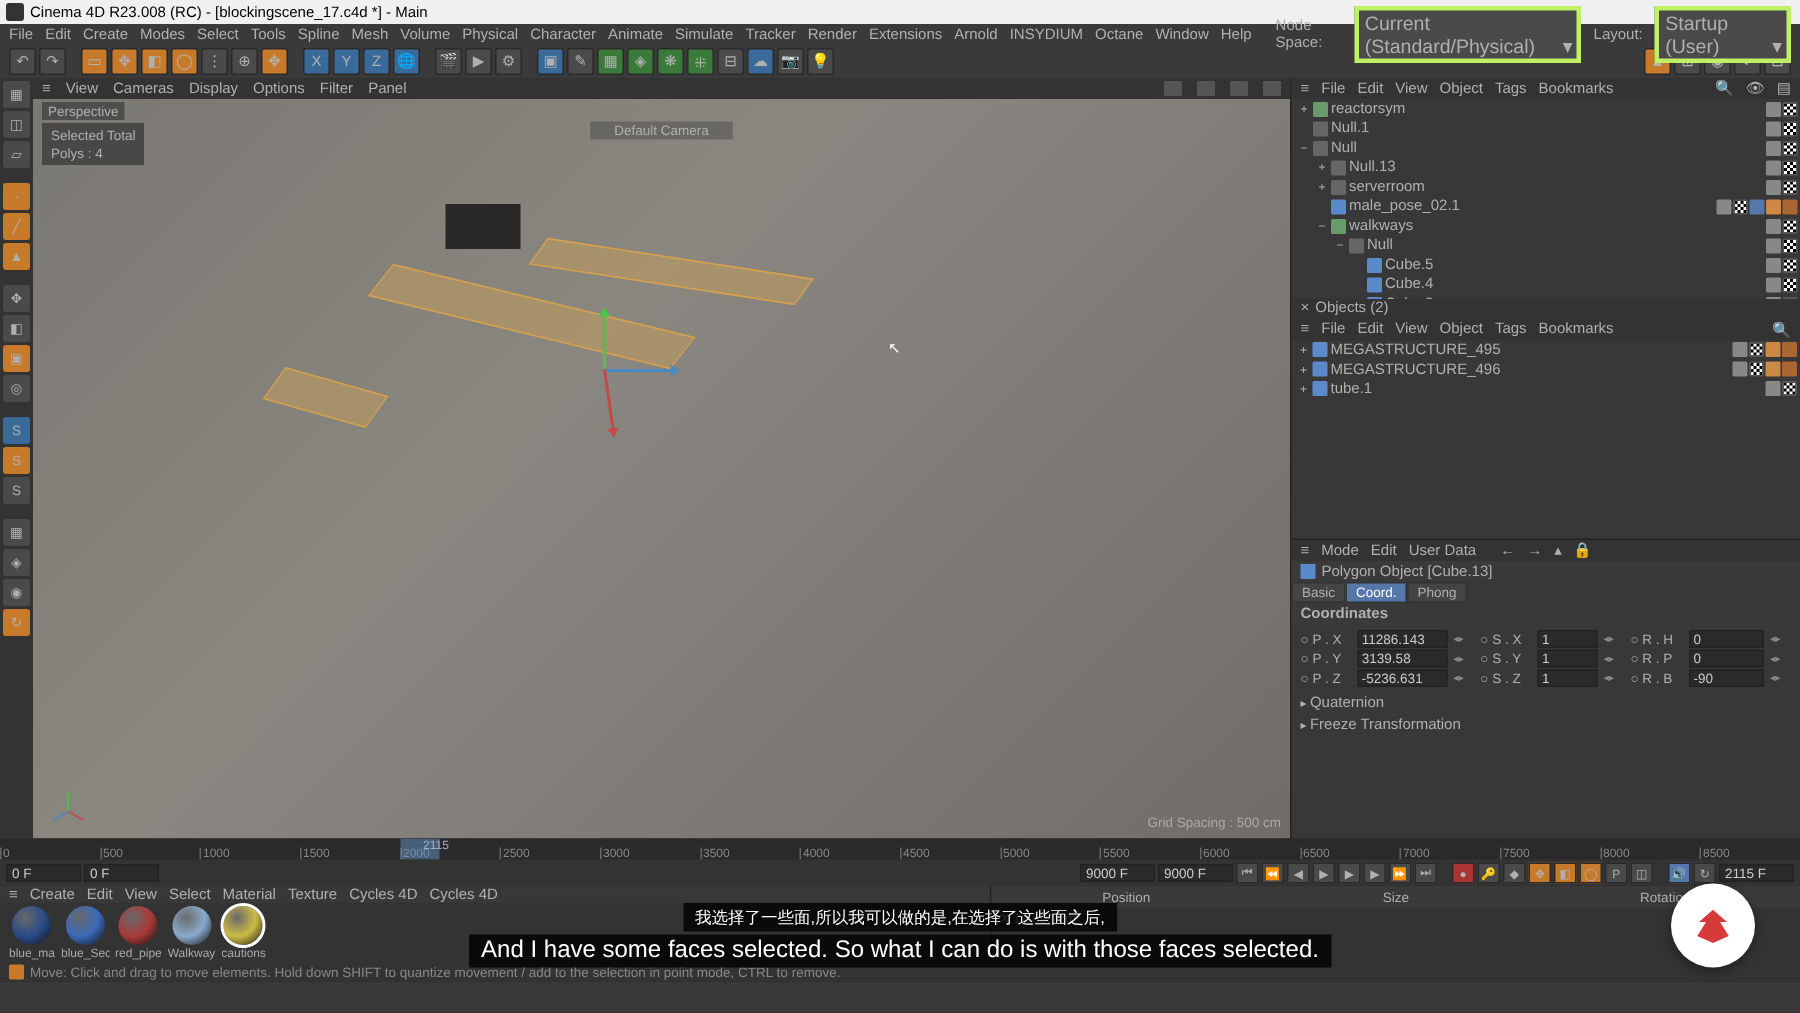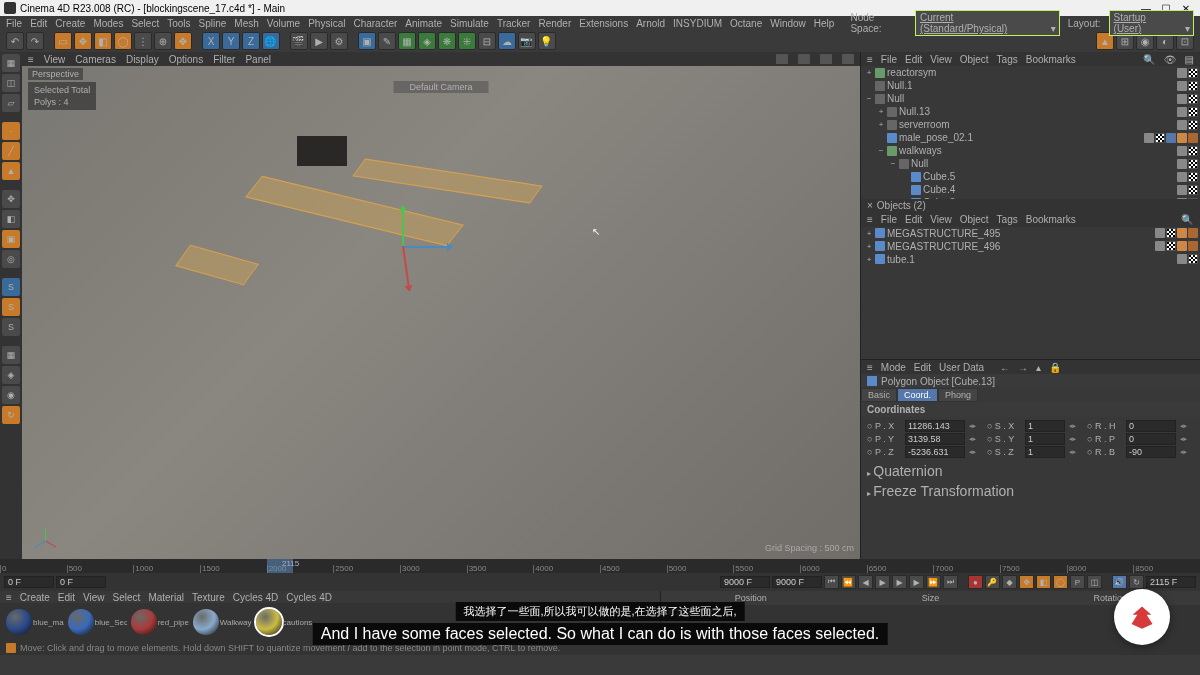--- a/index.html
+++ b/index.html
@@ -3,21 +3,21 @@
 <meta charset="utf-8">
 <style>
 * { margin: 0; padding: 0; box-sizing: border-box; font-family: Arial, sans-serif; }
 body { background: #3a3a3a; color: #b0b0b0; font-size: 10px; width: 1200px; height: 675px; overflow: hidden; position: relative; }
 .title-bar { background: #f0f0f0; color: #000; height: 16px; display: flex; align-items: center; padding: 0 4px; font-size: 10px; }
 .title-bar .spacer { flex: 1; }
 .title-bar .wbtn { width: 20px; text-align: center; cursor: default; }
 .menu-bar { background: #3a3a3a; height: 14px; display: flex; align-items: center; padding: 0 6px; font-size: 10px; gap: 8px; }
 .menu-bar .spacer { flex: 1; }
 .menu-item { color: #b0b0b0; cursor: default; }
-.dropdown { background: #4a4a4a; border: 1px solid #bef264; padding: 1px 18px 1px 4px; font-size: 10px; position: relative; text-decoration: underline; }
+.dropdown { background: #4a4a4a; border: 3px solid #bef264; padding: 1px 18px 1px 4px; font-size: 13px; position: relative; }
 .dropdown::after { content: '▾'; position: absolute; right: 3px; }
 .toolbar { background: #3a3a3a; height: 22px; padding: 2px 6px; display: flex; align-items: center; gap: 2px; }
 .toolbar .sep { width: 6px; }
 .tbtn { width: 18px; height: 18px; background: #4a4a4a; border: 1px solid #2a2a2a; border-radius: 2px; display: flex; align-items: center; justify-content: center; font-size: 10px; }
 .tbtn.orange { background: #c77a2a; }
 .tbtn.blue { background: #3a6a9a; }
 .tbtn.green { background: #3a7a3a; }
 .main-area { display: flex; height: 507px; }
 .left-tools { width: 22px; background: #333; display: flex; flex-direction: column; gap: 2px; padding: 2px; }
 .ltool { width: 18px; height: 18px; background: #4a4a4a; border-radius: 2px; display:flex; align-items:center; justify-content:center; font-size:9px; }
@@ -67,35 +67,35 @@
 .attr-panel { height: 200px; border-top: 1px solid #222; display: flex; flex-direction: column; }
 .attr-head { height: 14px; background: #333; display: flex; align-items: center; padding: 0 6px; gap: 8px; font-size: 10px; }
 .attr-title { height: 14px; background: #3a3a3a; display:flex; align-items:center; padding: 0 6px; font-size: 10px; }
 .attr-tabs { height: 14px; display: flex; font-size: 9px; }
 .attr-tab { padding: 1px 6px; background: #444; border: 1px solid #333; }
 .attr-tab.active { background: #5577aa; color: #fff; }
 .attr-section { padding: 2px 6px; background: #3a3a3a; font-size: 10px; }
 .coord-grid { display: grid; grid-template-columns: auto 60px 14px auto 40px 14px auto 50px 14px; gap: 1px 4px; padding: 3px 6px; font-size: 9px; align-items: center; }
 .coord-grid input { background: #2a2a2a; border: 1px solid #222; color: #ccc; font-size: 9px; padding: 0 2px; width: 100%; }
 .coord-grid .spin { width: 10px; font-size: 7px; color: #888; }
-.collapse-row { padding: 2px 6px; font-size: 14px; }
+.collapse-row { padding: 2px 6px; font-size: 10px; }
 .collapse-row::before { content:'▸ '; font-size: 8px; }
 .timeline { height: 14px; background: #333; display: flex; align-items: center; font-size: 8px; position: relative; }
 .timeline .ruler { flex: 1; position: relative; height: 100%; background: #2a2a2a; overflow: hidden; }
 .timeline .tick { position: absolute; bottom: 0; width: 1px; height: 8px; background: #666; }
 .timeline .tick span { position: absolute; bottom: 0; left: 2px; font-size: 8px; color: #888; white-space: nowrap; }
 .timeline .marker { position: absolute; top:0; bottom:0; background: rgba(100,150,200,0.5); }
 .transport { height: 18px; background: #333; display: flex; align-items: center; padding: 0 4px; gap: 2px; }
 .transport input { background: #2a2a2a; border: 1px solid #222; color: #ccc; font-size: 9px; padding: 0 3px; width: 50px; }
 .transport .spacer { flex: 1; }
 .tbar-btn { width: 15px; height: 14px; background: #4a4a4a; border: 1px solid #2a2a2a; display:flex; align-items:center; justify-content:center; font-size:8px; }
 .material-bar { height: 50px; background: #333; display: flex; flex-direction: column; }
 .mat-menu { height: 12px; background: #383838; display: flex; align-items: center; padding: 0 6px; gap: 8px; font-size: 10px; }
 .mat-swatches { flex: 1; display: flex; align-items: center; gap: 4px; padding: 2px 6px; }
-.swatch { display: flex; flex-direction: row; align-items: center; gap: 1px; }
+.swatch { display: flex; flex-direction: column; align-items: center; gap: 1px; }
 .swatch .ball { width: 26px; height: 26px; border-radius: 50%; }
 .swatch .name { font-size: 8px; color: #aaa; max-width: 32px; overflow: hidden; white-space: nowrap; }
 .swatch.sel .ball { outline: 2px solid #fff; }
 .status-bar { height: 14px; background: #333; display: flex; align-items: center; padding: 0 6px; font-size: 9px; color: #888; }
 .subtitle-overlay { position: absolute; bottom: 30px; left: 50%; transform: translateX(-50%); text-align: center; pointer-events: none; }
 .subtitle-overlay .cn { background: rgba(0,0,0,0.8); color: #fff; font-size: 11px; padding: 2px 8px; margin-bottom: 2px; display:inline-block; }
 .subtitle-overlay .en { background: rgba(0,0,0,0.8); color: #fff; font-size: 16px; padding: 2px 8px; display:inline-block; }
 .brand-badge { position: absolute; bottom: 30px; right: 30px; width: 56px; height: 56px; border-radius: 50%; background: #fff; display:flex; align-items:center; justify-content:center; box-shadow: 0 2px 8px rgba(0,0,0,0.4); }
 .brand-badge svg { width: 28px; height: 28px; }
 .dark-block { position:absolute; background: #2a2826; }

